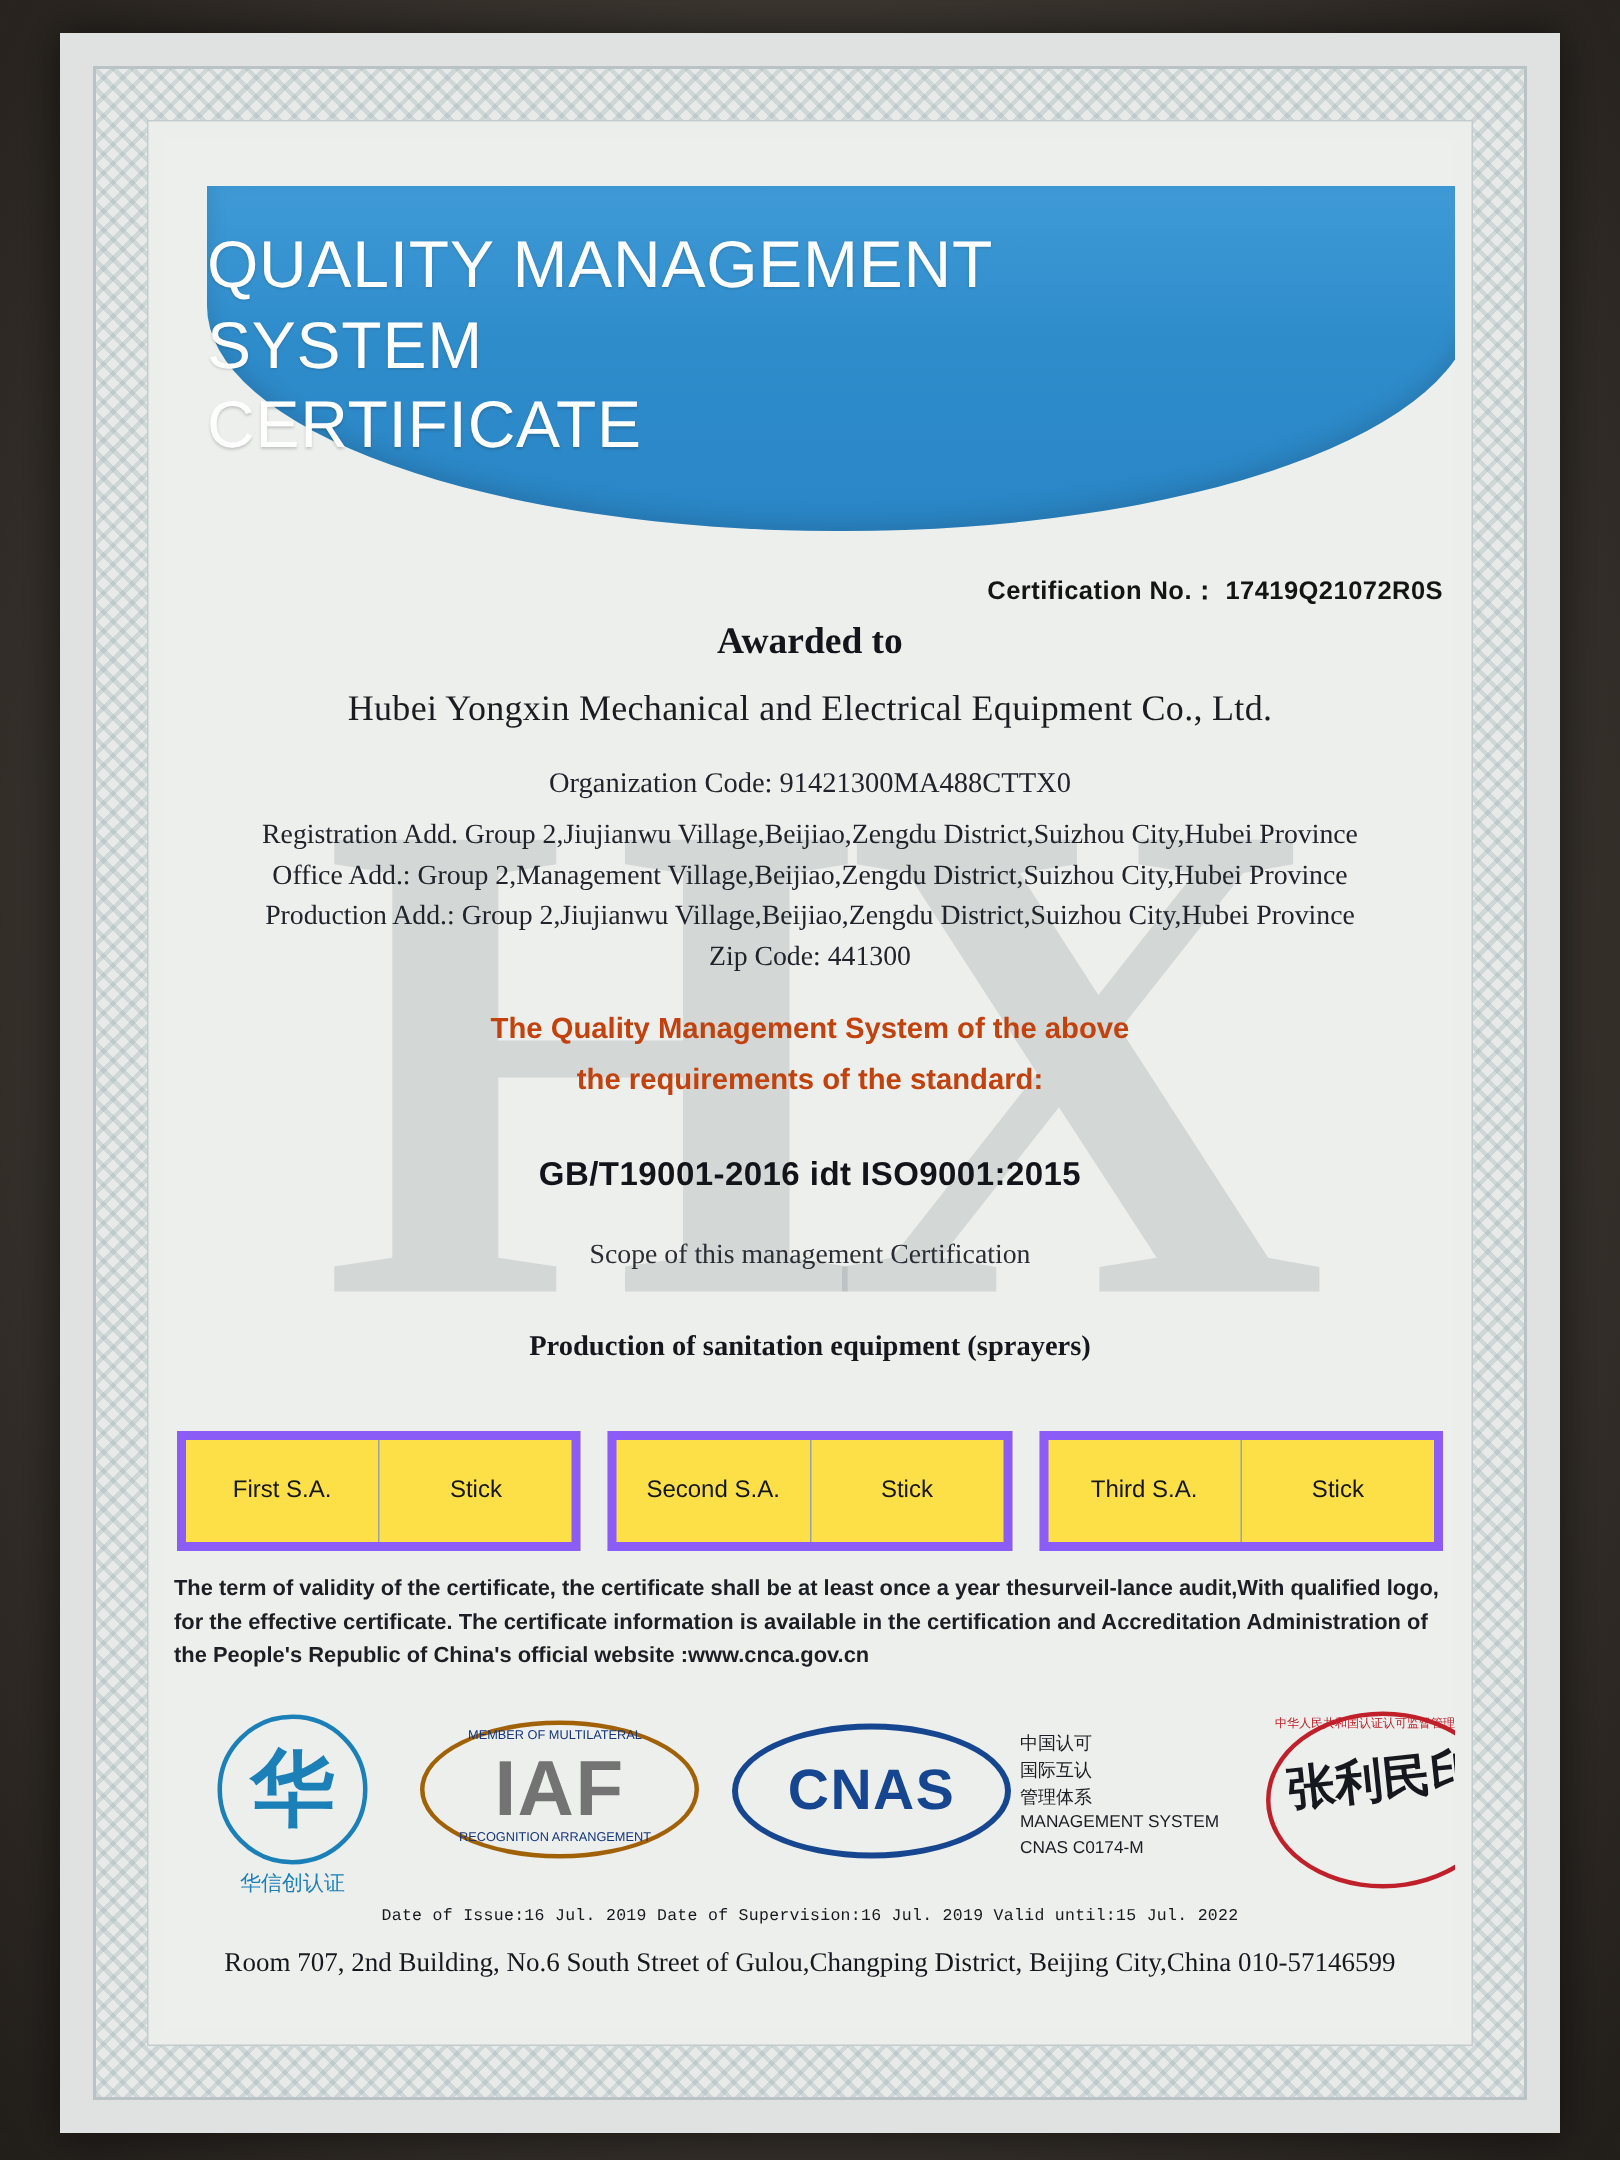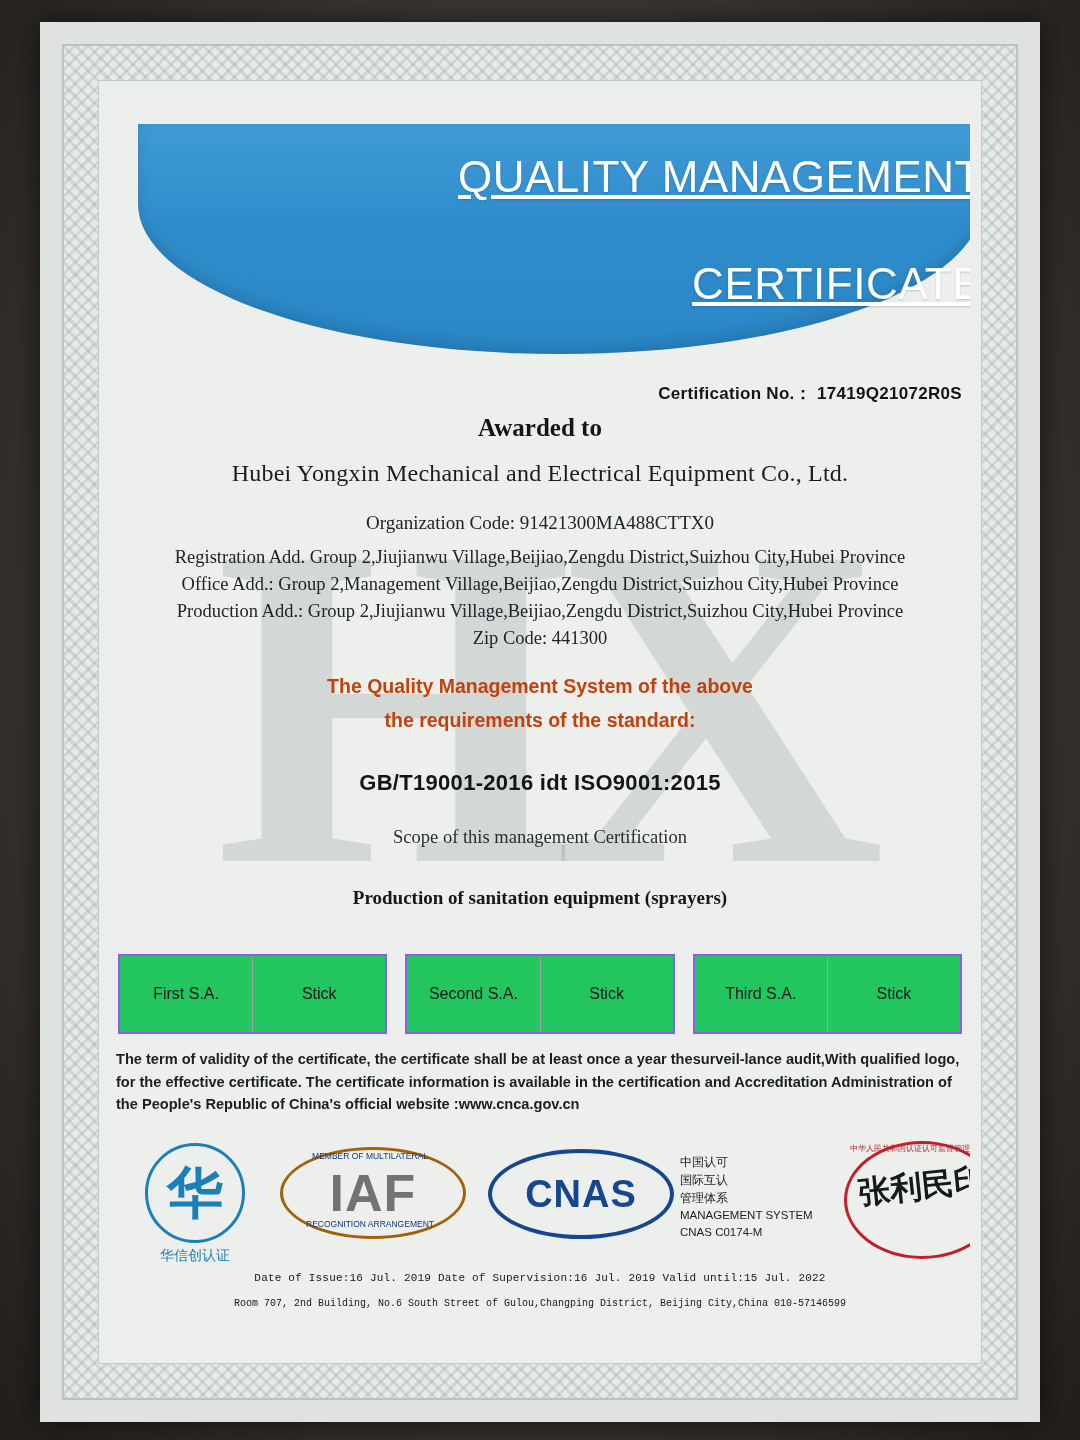--- a/index.html
+++ b/index.html
@@ -53,24 +53,23 @@
     font-family:"Liberation Serif", serif;
     user-select:none;
     pointer-events:none;
     white-space:nowrap;
   }
   .banner{
     position:absolute;left:28px;top:32px;width:844px;height:230px;
     background:linear-gradient(180deg,#3f9ad6 0%,#2f8ccb 45%,#2a86c6 100%);
     border-radius:0 0 420px 420px / 0 0 150px 150px;
     color:#fff;
-    text-align:right;
+    text-align:left;
     font-family:"Liberation Sans", sans-serif;
     box-shadow:inset 0 -6px 14px rgba(0,0,0,.12);
-    text-decoration:underline;
   }
   .banner h1{
     margin:0;padding-top:26px;
     font-size:44px;font-weight:400;line-height:1.22;
     letter-spacing:.5px;
     text-shadow:0 1px 2px rgba(0,0,0,.18);
   }
   .certno{
     position:absolute;right:8px;top:290px;
     font-family:"Liberation Sans", sans-serif;
@@ -113,21 +112,21 @@
   }
   .scopetext{
     position:absolute;left:0;right:0;top:795px;text-align:center;
     font-size:19px;font-weight:700;color:#15171c;
   }
   .sa-row{
     position:absolute;left:8px;right:8px;top:862px;height:80px;
     display:flex;gap:18px;
   }
   .sa-box{
-    flex:1;display:flex;border:2px solid #8b5cf6;background:#22c55e;
+    flex:1;display:flex;border:6px solid #8b5cf6;background:#fde047;
   }
   .sa-cell{
     flex:1;display:flex;align-items:center;justify-content:center;
     font-family:"Liberation Sans", sans-serif;
     font-size:16px;color:#14161a;
   }
   .sa-cell.left{border-right:1px solid #9aa3a6;}
   .terms{
     position:absolute;left:6px;right:6px;top:956px;
     font-family:"Liberation Sans", sans-serif;
@@ -190,41 +189,41 @@
     font-family:"Liberation Serif", serif;font-weight:700;
     transform:rotate(-6deg);
   }
   .dates{
     position:absolute;left:0;right:0;top:1180px;text-align:center;
     font-family:Liberation Mono, monospace;
     font-size:11px;color:#15181c;letter-spacing:.2px;
   }
   .office{
     position:absolute;left:0;right:0;top:1206px;text-align:center;
-    font-family:Liberation Mono, monospace;
-    font-size:10px;color:#15181c;
+    font-family:Liberation Serif, serif;
+    font-size:18px;color:#15181c;
   }
 </style>
 </head>
 <body>
 
 <div class="photo-bg"></div>
 
 <div class="cert">
   <div class="border-outer"></div>
   <div class="border-inner"></div>
 
   <div class="paper">
 
     <div class="watermark">HX</div>
 
     <div class="banner">
       <h1>
         <span>QUALITY MANAGEMENT</span><br>
-        <br>
+        <span>SYSTEM</span><br>
         <span>CERTIFICATE</span>
       </h1>
     </div>
 
     <div class="certno">
       <span>Certification No.：</span>
       <span>17419Q21072R0S</span>
     </div>
 
     <div class="awarded">Awarded to</div>

